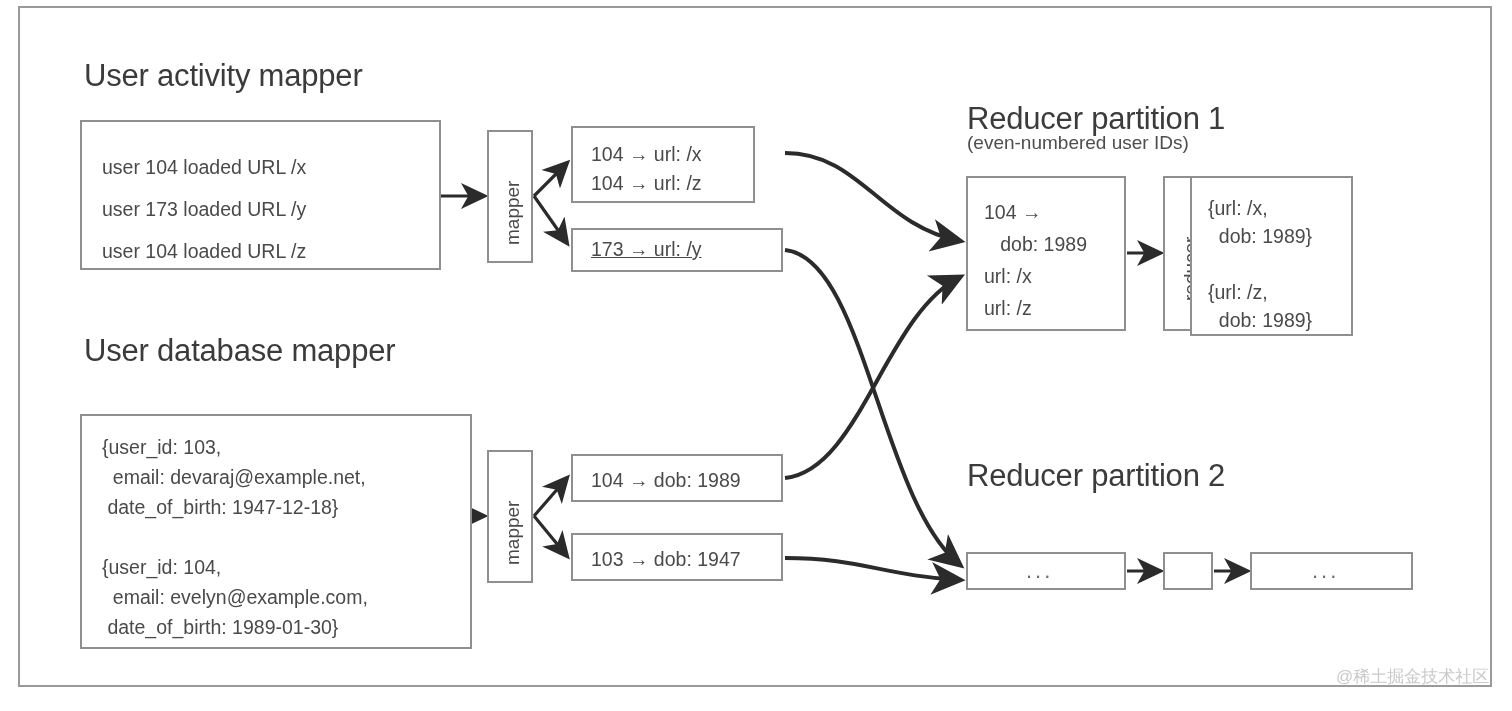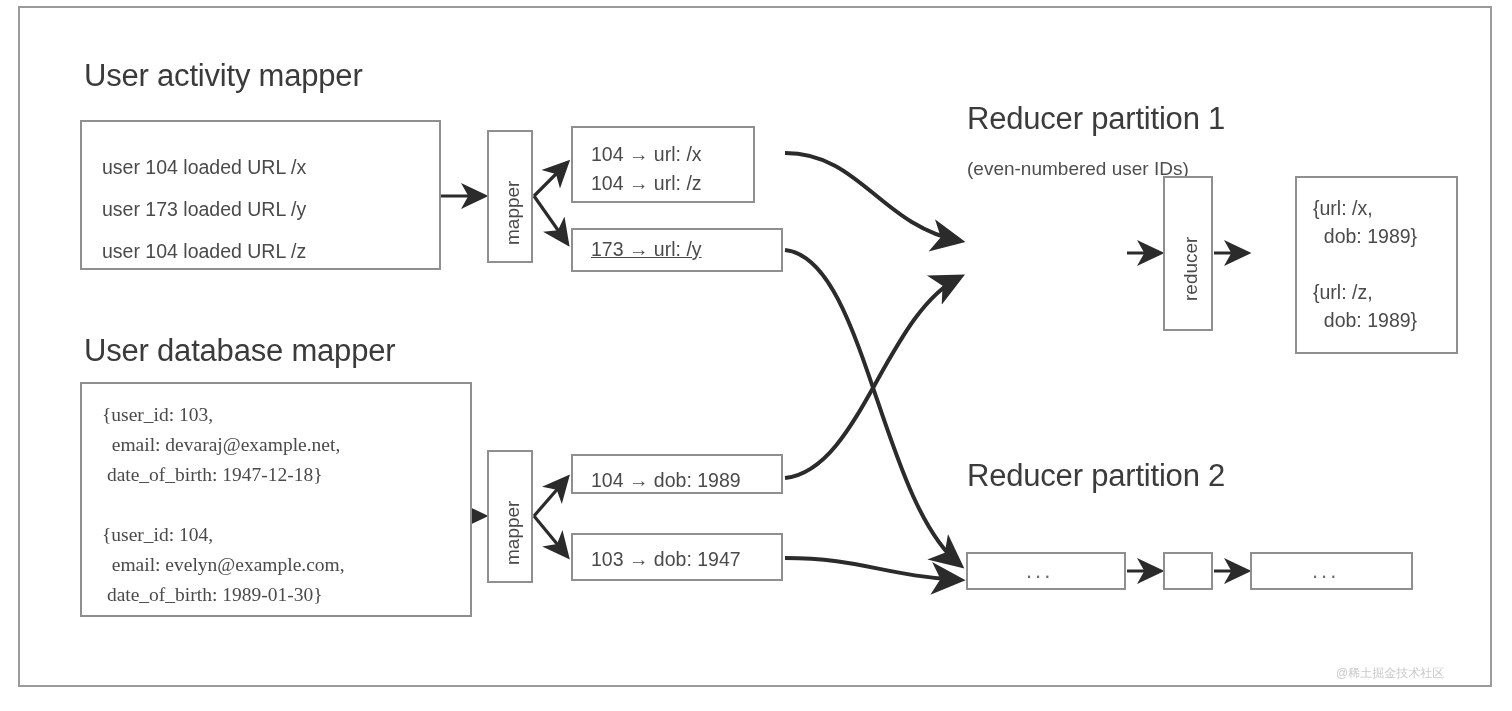--- a/index.html
+++ b/index.html
@@ -76,21 +76,21 @@
   .dots {
     position: absolute;
     color: #6d6d6d;
     font-size: 22px;
     letter-spacing: 3px;
     white-space: nowrap;
   }
   .watermark {
     position: absolute;
     color: #c9c9c9;
-    font-size: 12px;
+    font-size: 17px;
     white-space: nowrap;
   }
 </style>
 </head>
 <body>
 
 <div id="canvas">
 
   <div class="frame"></div>
 
@@ -124,62 +124,65 @@
 
     <line x1="1127" y1="571" x2="1160" y2="571" stroke="#2b2b2b" stroke-width="3.2" marker-end="url(#ah)"></line>
     <line x1="1214" y1="571" x2="1247" y2="571" stroke="#2b2b2b" stroke-width="3.2" marker-end="url(#ah)"></line>
   </svg>
 
   <div class="heading" style="left:84px; top:333px;">User database mapper</div>
 
   <div class="heading" style="left:84px; top:58px;">User activity mapper</div>
 
   <div class="heading" style="left:967px; top:101px;">Reducer partition 1</div>
-  <div class="subheading" style="left:967px; top:132px;margin-top:26px;">(even-numbered user IDs)</div>
+  <div class="subheading" style="left:967px; top:132px;">(even-numbered user IDs)</div>
 
   <div class="heading" style="left:967px; top:458px;">Reducer partition 2</div>
 
   <div class="box" style="left:80px; top:120px; width:361px; height:150px;">
     <div class="lines" style="left:20px; top:24px; line-height:42px;"><span class="ln">user 104 loaded URL /x</span><span class="ln">user 173 loaded URL /y</span><span class="ln">user 104 loaded URL /z</span></div>
   </div>
 
   <div class="box" style="left:487px; top:130px; width:46px; height:133px;">
     <span class="vert-label" style="left:13px; top:113px; transform:rotate(-90deg);">mapper</span>
   </div>
 
   <div class="box" style="left:571px; top:126px; width:184px; height:77px;">
     <div class="lines" style="left:18px; top:12px; line-height:29px;"><span class="ln">104 → url: /x</span><span class="ln">104 → url: /z</span></div>
   </div>
 
   <div class="box" style="left:571px; top:228px; width:212px; height:44px;">
     <div class="lines" style="left:18px; top:8px; line-height:22px;text-decoration:underline;"><span class="ln">173 → url: /y</span></div>
   </div>
 
-  <div class="box" style="left:80px; top:382px; width:392px; height:235px;font-family:Liberation Serif, serif;">
+  <div class="box" style="left:80px; top:414px; width:392px; height:235px;">
     <div class="lines" style="left:20px; top:16px; line-height:30px;"><span class="ln">{user_id: 103,</span><span class="ln">  email: devaraj@example.net,</span><span class="ln"> date_of_birth: 1947-12-18}</span><span class="ln" style="font-size: 10px;">&nbsp;</span><span class="ln">{user_id: 104,</span><span class="ln">  email: evelyn@example.com,</span><span class="ln"> date_of_birth: 1989-01-30}</span></div>
   </div>
 
   <div class="box" style="left:487px; top:450px; width:46px; height:133px;">
     <span class="vert-label" style="left:13px; top:113px; transform:rotate(-90deg);">mapper</span>
   </div>
 
-  <div class="box" style="left:571px; top:454px; width:212px; height:40px;">
+  <div class="box" style="left:571px; top:454px; width:212px; height:48px;">
     <div class="lines" style="left:18px; top:13px; line-height:22px;"><span class="ln">104 → dob: 1989</span></div>
   </div>
 
   <div class="box" style="left:571px; top:533px; width:212px; height:48px;">
     <div class="lines" style="left:18px; top:13px; line-height:22px;"><span class="ln">103 → dob: 1947</span></div>
   </div>
 
+  <div class="box" style="left:966px; top:176px; width:160px; height:155px;">
+    <div class="lines" style="left:16px; top:18px; line-height:32px;"><span class="ln">104 →</span><span class="ln">   dob: 1989</span><span class="ln">url: /x</span><span class="ln">url: /z</span></div>
+  </div>
 
   <div class="box" style="left:1163px; top:176px; width:50px; height:155px;">
     <span class="vert-label" style="left:15px; top:123px; transform:rotate(-90deg);">reducer</span>
   </div>
 
-  <div class="box" style="left:1295px; top:176px; width:163px; height:178px;">
+  <div class="box" style="left:1190px; top:176px; width:163px; height:160px;">
     <div class="lines" style="left:16px; top:16px; line-height:28px;"><span class="ln">{url: /x,</span><span class="ln">  dob: 1989}</span><span class="ln" style="font-size: 10px;">&nbsp;</span><span class="ln">{url: /z,</span><span class="ln">  dob: 1989}</span></div>
   </div>
 
   <div class="box" style="left:966px; top:552px; width:160px; height:38px;">
     <span class="dots" style="left:58px; top:4px;">...</span>
   </div>
 
   <div class="box" style="left:1163px; top:552px; width:50px; height:38px;"></div>
 
   <div class="box" style="left:1250px; top:552px; width:163px; height:38px;">

